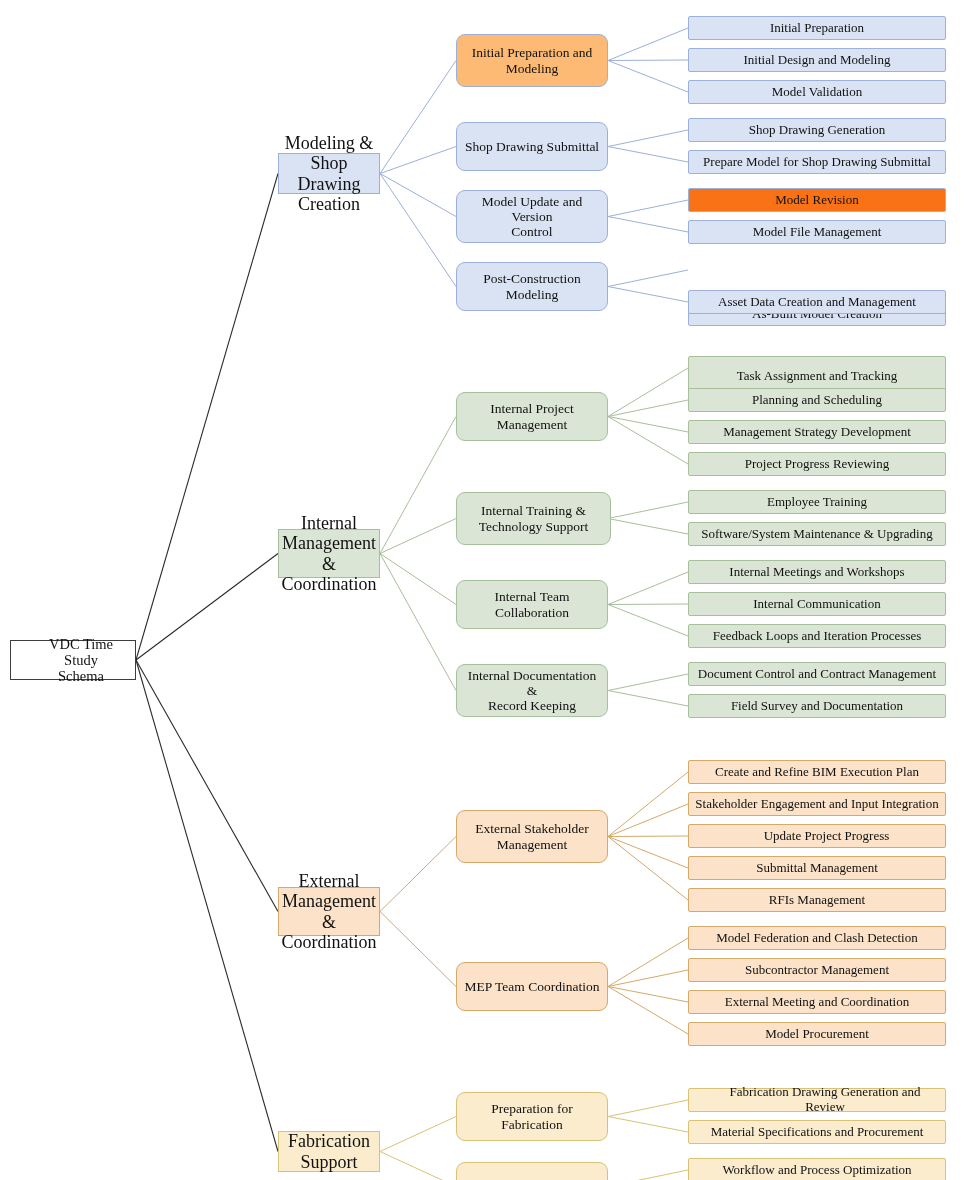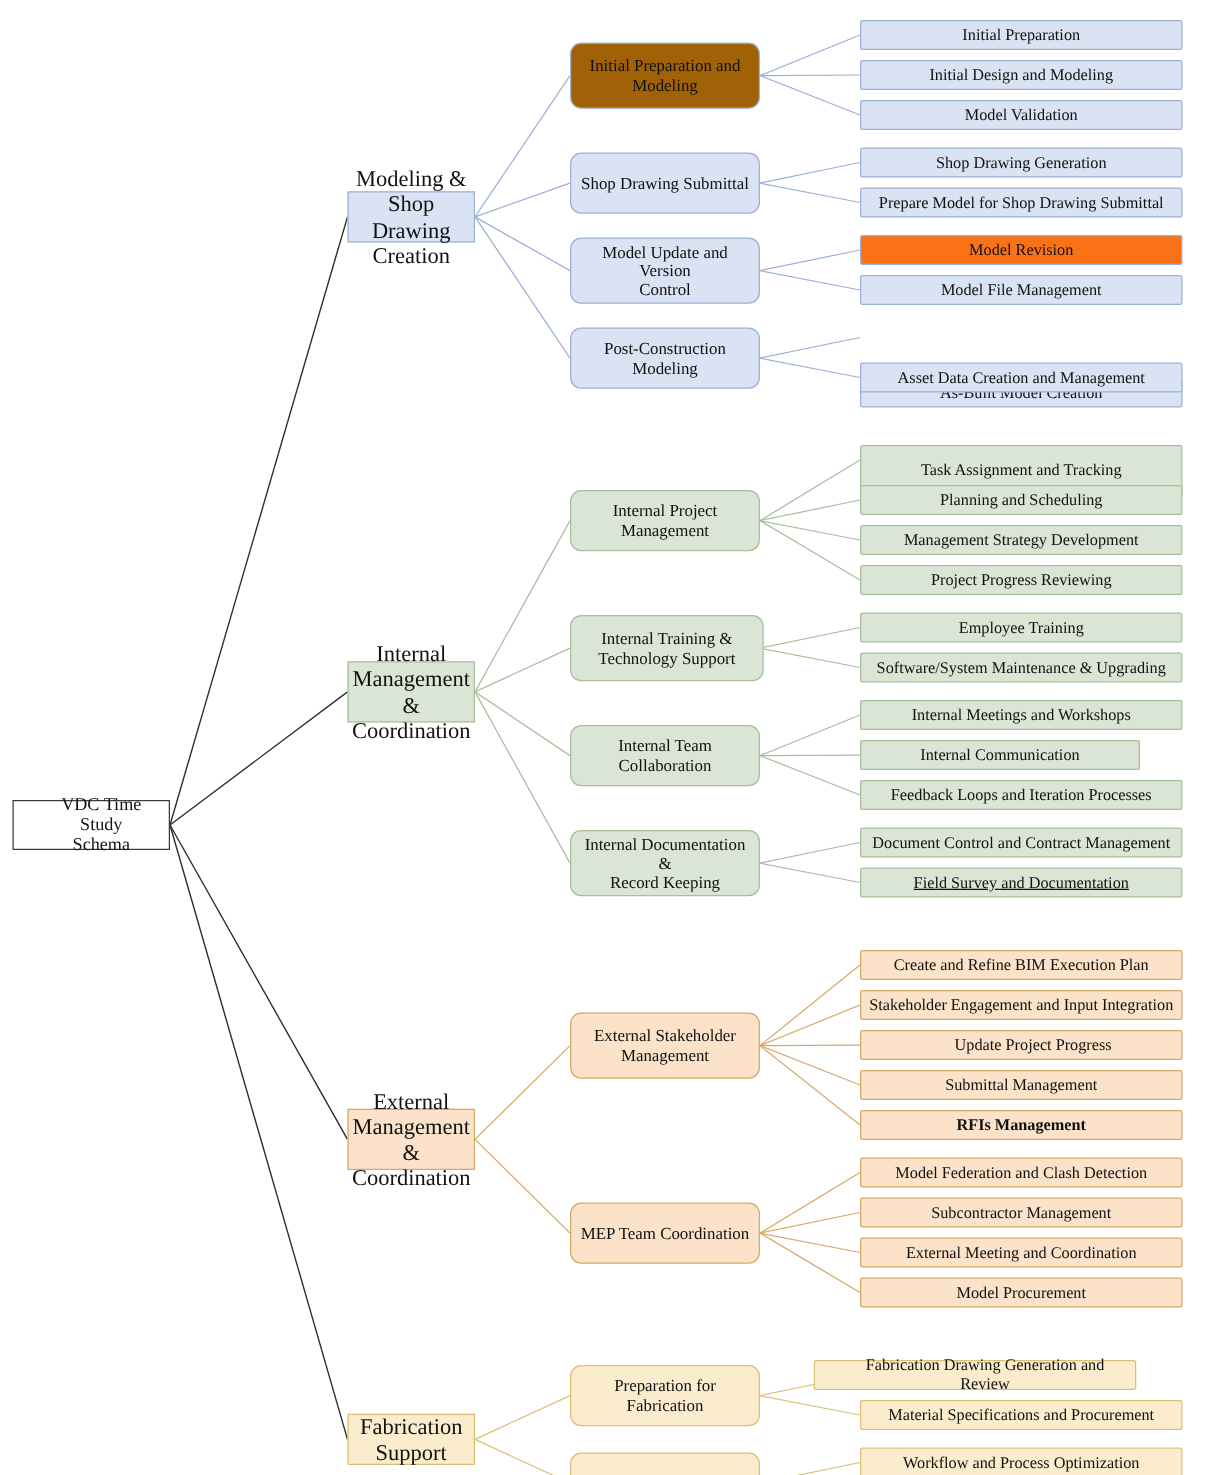--- a/index.html
+++ b/index.html
@@ -111,21 +111,21 @@
       <line x1="380" y1="1151.5" x2="456" y2="1186.5" stroke="#d9c277" stroke-width="1"></line>
       <line x1="136" y1="660" x2="278" y2="173.5" stroke="#2b2b2b" stroke-width="1.1"></line>
       <line x1="136" y1="660" x2="278" y2="553.5" stroke="#2b2b2b" stroke-width="1.1"></line>
       <line x1="136" y1="660" x2="278" y2="911.5" stroke="#2b2b2b" stroke-width="1.1"></line>
       <line x1="136" y1="660" x2="278" y2="1151.5" stroke="#2b2b2b" stroke-width="1.1"></line>
     </svg>
   <div id="nodes">
       <div class="node leaf" style="left: 688px; top: 16px; width: 258px; height: 24px; background: rgb(218, 227, 243); border-color: rgb(156, 176, 216);">Initial Preparation</div>
       <div class="node leaf" style="left: 688px; top: 48px; width: 258px; height: 24px; background: rgb(218, 227, 243); border-color: rgb(156, 176, 216);">Initial Design and Modeling</div>
       <div class="node leaf" style="left: 688px; top: 80px; width: 258px; height: 24px; background: rgb(218, 227, 243); border-color: rgb(156, 176, 216);">Model Validation</div>
-      <div class="node lvl2" style="left: 456px; top: 34px; width: 152px; height: 53px; background: #a16207; border-color: rgb(156, 176, 216);">Initial Preparation and
+      <div class="node lvl2" style="left: 456px; top: 34px; width: 152px; height: 53px; background: #fdba74; border-color: rgb(156, 176, 216);">Initial Preparation and
 Modeling</div>
       <div class="node leaf" style="left: 688px; top: 118px; width: 258px; height: 24px; background: rgb(218, 227, 243); border-color: rgb(156, 176, 216);">Shop Drawing Generation</div>
       <div class="node leaf" style="left: 688px; top: 150px; width: 258px; height: 24px; background: rgb(218, 227, 243); border-color: rgb(156, 176, 216);">Prepare Model for Shop Drawing Submittal</div>
       <div class="node lvl2" style="left: 456px; top: 122px; width: 152px; height: 49px; background: rgb(218, 227, 243); border-color: rgb(156, 176, 216);">Shop Drawing Submittal</div>
       <div class="node leaf" style="left: 688px; top: 188px; width: 258px; height: 24px; background: #f97316; border-color: rgb(156, 176, 216);">Model Revision</div>
       <div class="node leaf" style="left: 688px; top: 220px; width: 258px; height: 24px; background: rgb(218, 227, 243); border-color: rgb(156, 176, 216);">Model File Management</div>
       <div class="node lvl2" style="left: 456px; top: 190px; width: 152px; height: 53px; background: rgb(218, 227, 243); border-color: rgb(156, 176, 216);">Model Update and Version
 Control</div>
       <div class="node leaf" style="left: 688px; top: 258px; width: 258px; height: 24px; background: rgb(218, 227, 243); border-color: rgb(156, 176, 216); margin-top: 44px;">As-Built Model Creation</div>
       <div class="node leaf" style="left: 688px; top: 290px; width: 258px; height: 24px; background: rgb(218, 227, 243); border-color: rgb(156, 176, 216);">Asset Data Creation and Management</div>
@@ -135,46 +135,46 @@
       <div class="node leaf" style="left: 688px; top: 356px; width: 258px; height: 41px; background: rgb(219, 229, 213); border-color: rgb(168, 191, 156);">Task Assignment and Tracking</div>
       <div class="node leaf" style="left: 688px; top: 388px; width: 258px; height: 24px; background: rgb(219, 229, 213); border-color: rgb(168, 191, 156);">Planning and Scheduling</div>
       <div class="node leaf" style="left: 688px; top: 420px; width: 258px; height: 24px; background: rgb(219, 229, 213); border-color: rgb(168, 191, 156);">Management Strategy Development</div>
       <div class="node leaf" style="left: 688px; top: 452px; width: 258px; height: 24px; background: rgb(219, 229, 213); border-color: rgb(168, 191, 156);">Project Progress Reviewing</div>
       <div class="node lvl2" style="left: 456px; top: 392px; width: 152px; height: 49px; background: rgb(219, 229, 213); border-color: rgb(168, 191, 156);">Internal Project Management</div>
       <div class="node leaf" style="left: 688px; top: 490px; width: 258px; height: 24px; background: rgb(219, 229, 213); border-color: rgb(168, 191, 156);">Employee Training</div>
       <div class="node leaf" style="left: 688px; top: 522px; width: 258px; height: 24px; background: rgb(219, 229, 213); border-color: rgb(168, 191, 156);">Software/System Maintenance &amp; Upgrading</div>
       <div class="node lvl2" style="left: 456px; top: 492px; width: 155px; height: 53px; background: rgb(219, 229, 213); border-color: rgb(168, 191, 156);">Internal Training &amp;
 Technology Support</div>
       <div class="node leaf" style="left: 688px; top: 560px; width: 258px; height: 24px; background: rgb(219, 229, 213); border-color: rgb(168, 191, 156);">Internal Meetings and Workshops</div>
-      <div class="node leaf" style="left: 688px; top: 592px; width: 224px; height: 24px; background: rgb(219, 229, 213); border-color: rgb(168, 191, 156);">Internal Communication</div>
+      <div class="node leaf" style="left: 688px; top: 592px; width: 258px; height: 24px; background: rgb(219, 229, 213); border-color: rgb(168, 191, 156);">Internal Communication</div>
       <div class="node leaf" style="left: 688px; top: 624px; width: 258px; height: 24px; background: rgb(219, 229, 213); border-color: rgb(168, 191, 156);">Feedback Loops and Iteration Processes</div>
       <div class="node lvl2" style="left: 456px; top: 580px; width: 152px; height: 49px; background: rgb(219, 229, 213); border-color: rgb(168, 191, 156);">Internal Team Collaboration</div>
       <div class="node leaf" style="left: 688px; top: 662px; width: 258px; height: 24px; background: rgb(219, 229, 213); border-color: rgb(168, 191, 156);">Document Control and Contract Management</div>
-      <div class="node leaf" style="left: 688px; top: 694px; width: 258px; height: 24px; background: rgb(219, 229, 213); border-color: rgb(168, 191, 156); text-decoration: underline;">Field Survey and Documentation</div>
+      <div class="node leaf" style="left: 688px; top: 694px; width: 258px; height: 24px; background: rgb(219, 229, 213); border-color: rgb(168, 191, 156);">Field Survey and Documentation</div>
       <div class="node lvl2" style="left: 456px; top: 664px; width: 152px; height: 53px; background: rgb(219, 229, 213); border-color: rgb(168, 191, 156);">Internal Documentation &amp;
 Record Keeping</div>
       <div class="node lvl1" style="left: 278px; top: 529px; width: 102px; height: 49px; background: rgb(219, 229, 213); border-color: rgb(168, 191, 156);">Internal
 Management &amp;
 Coordination</div>
       <div class="node leaf" style="left: 688px; top: 760px; width: 258px; height: 24px; background: rgb(251, 226, 200); border-color: rgb(212, 169, 106);">Create and Refine BIM Execution Plan</div>
       <div class="node leaf" style="left: 688px; top: 792px; width: 258px; height: 24px; background: rgb(251, 226, 200); border-color: rgb(212, 169, 106);">Stakeholder Engagement and Input Integration</div>
       <div class="node leaf" style="left: 688px; top: 824px; width: 258px; height: 24px; background: rgb(251, 226, 200); border-color: rgb(212, 169, 106); padding-left: 23px;">Update Project Progress</div>
       <div class="node leaf" style="left: 688px; top: 856px; width: 258px; height: 24px; background: rgb(251, 226, 200); border-color: rgb(212, 169, 106);">Submittal Management</div>
-      <div class="node leaf" style="left: 688px; top: 888px; width: 258px; height: 24px; background: rgb(251, 226, 200); border-color: rgb(212, 169, 106); font-weight: bold;">RFIs Management</div>
+      <div class="node leaf" style="left: 688px; top: 888px; width: 258px; height: 24px; background: rgb(251, 226, 200); border-color: rgb(212, 169, 106);">RFIs Management</div>
       <div class="node lvl2" style="left: 456px; top: 810px; width: 152px; height: 53px; background: rgb(251, 226, 200); border-color: rgb(212, 169, 106);">External Stakeholder
 Management</div>
       <div class="node leaf" style="left: 688px; top: 926px; width: 258px; height: 24px; background: rgb(251, 226, 200); border-color: rgb(212, 169, 106);">Model Federation and Clash Detection</div>
       <div class="node leaf" style="left: 688px; top: 958px; width: 258px; height: 24px; background: rgb(251, 226, 200); border-color: rgb(212, 169, 106);">Subcontractor Management</div>
       <div class="node leaf" style="left: 688px; top: 990px; width: 258px; height: 24px; background: rgb(251, 226, 200); border-color: rgb(212, 169, 106);">External Meeting and Coordination</div>
       <div class="node leaf" style="left: 688px; top: 1022px; width: 258px; height: 24px; background: rgb(251, 226, 200); border-color: rgb(212, 169, 106);">Model Procurement</div>
       <div class="node lvl2" style="left: 456px; top: 962px; width: 152px; height: 49px; background: rgb(251, 226, 200); border-color: rgb(212, 169, 106);">MEP Team Coordination</div>
       <div class="node lvl1" style="left: 278px; top: 887px; width: 102px; height: 49px; background: rgb(251, 226, 200); border-color: rgb(212, 169, 106);">External
 Management &amp;
 Coordination</div>
-      <div class="node leaf" style="left: 651px; top: 1088px; width: 258px; height: 24px; background: rgb(251, 236, 205); border-color: rgb(217, 194, 119); padding-left: 20px;">Fabrication Drawing Generation and Review</div>
+      <div class="node leaf" style="left: 688px; top: 1088px; width: 258px; height: 24px; background: rgb(251, 236, 205); border-color: rgb(217, 194, 119); padding-left: 20px;">Fabrication Drawing Generation and Review</div>
       <div class="node leaf" style="left: 688px; top: 1120px; width: 258px; height: 24px; background: rgb(251, 236, 205); border-color: rgb(217, 194, 119);">Material Specifications and Procurement</div>
       <div class="node lvl2" style="left: 456px; top: 1092px; width: 152px; height: 49px; background: rgb(251, 236, 205); border-color: rgb(217, 194, 119);">Preparation for Fabrication</div>
       <div class="node leaf" style="left: 688px; top: 1158px; width: 258px; height: 24px; background: rgb(251, 236, 205); border-color: rgb(217, 194, 119);">Workflow and Process Optimization</div>
       <div class="node lvl2" style="left: 456px; top: 1162px; width: 152px; height: 49px; background: rgb(251, 236, 205); border-color: rgb(217, 194, 119);">Fabrication Management</div>
       <div class="node lvl1" style="left: 278px; top: 1131px; width: 102px; height: 41px; background: rgb(251, 236, 205); border-color: rgb(217, 194, 119);">Fabrication
 Support</div>
       <div class="node root" style="left: 10px; top: 640px; width: 126px; height: 40px; background: rgb(255, 255, 255); border-color: rgb(61, 61, 61); padding-left: 20px;">VDC Time Study
 Schema</div>
     </div>
 </div>

